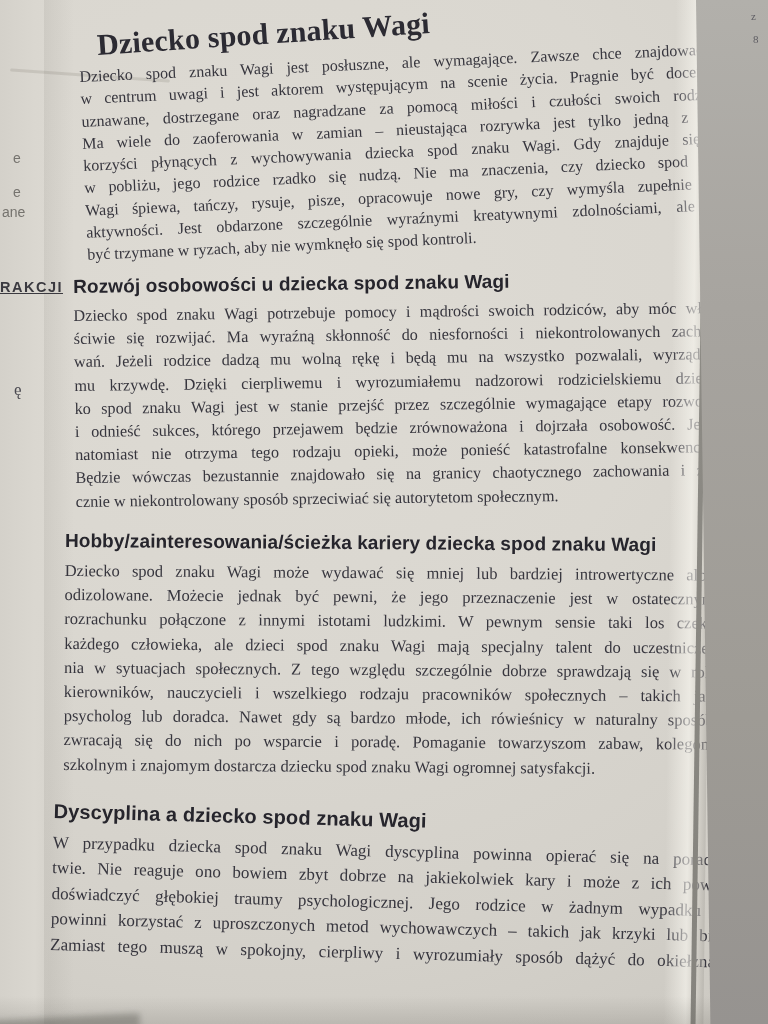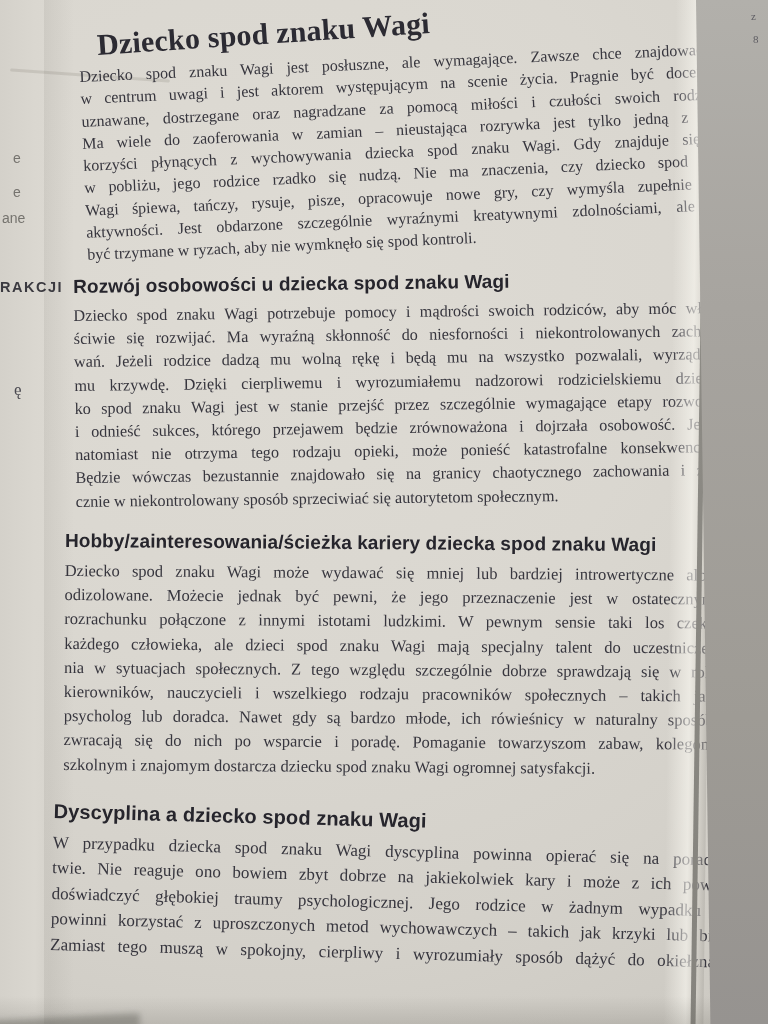--- a/index.html
+++ b/index.html
@@ -49,22 +49,22 @@
   .sec1{left:65px;top:530px;width:650px;transform:rotate(.4deg);}
   .sec1 .line{font-size:16.5px;line-height:24.2px;}
   .sec2{left:54px;top:800px;width:686px;transform:rotate(1.5deg);}
   .sec2 h2{font-size:20px;}
   .sec2 .line{font-size:17.1px;line-height:25.4px;}
 
   
   .frag{position:absolute;white-space:nowrap;}
   .lf0{left:13px;top:150px;font:400 14px "Liberation Sans",sans-serif;color:#75736e;}
   .lf1{left:13px;top:184px;font:400 14px "Liberation Sans",sans-serif;color:#75736e;}
-  .lf2{left:2px;top:210px;font:400 14px "Liberation Sans",sans-serif;color:#75736e;text-align:center;}
-  .lf3{left:0px;top:279px;font:700 14.5px "Liberation Sans",sans-serif;color:#3b3a40;letter-spacing:1.5px;}
+  .lf2{left:2px;top:204px;font:400 14px "Liberation Sans",sans-serif;color:#75736e;text-align:center;}
+  .lf3{left:0px;top:279px;font:700 14.5px "Liberation Sans",sans-serif;color:#3b3a40;letter-spacing:1.5px;text-decoration:underline;}
   .lf4{left:14px;top:380px;font:400 17px "Liberation Serif",serif;color:#4a4950;}
   .rf0{left:751px;top:10px;font:400 11px "Liberation Serif",serif;color:#5d5c62;}
   .rf1{left:753px;top:33px;font:400 11px "Liberation Serif",serif;color:#5d5c62;}
 </style>
 </head>
 <body>
 
 <div class="photo">
 
   <div class="page">

